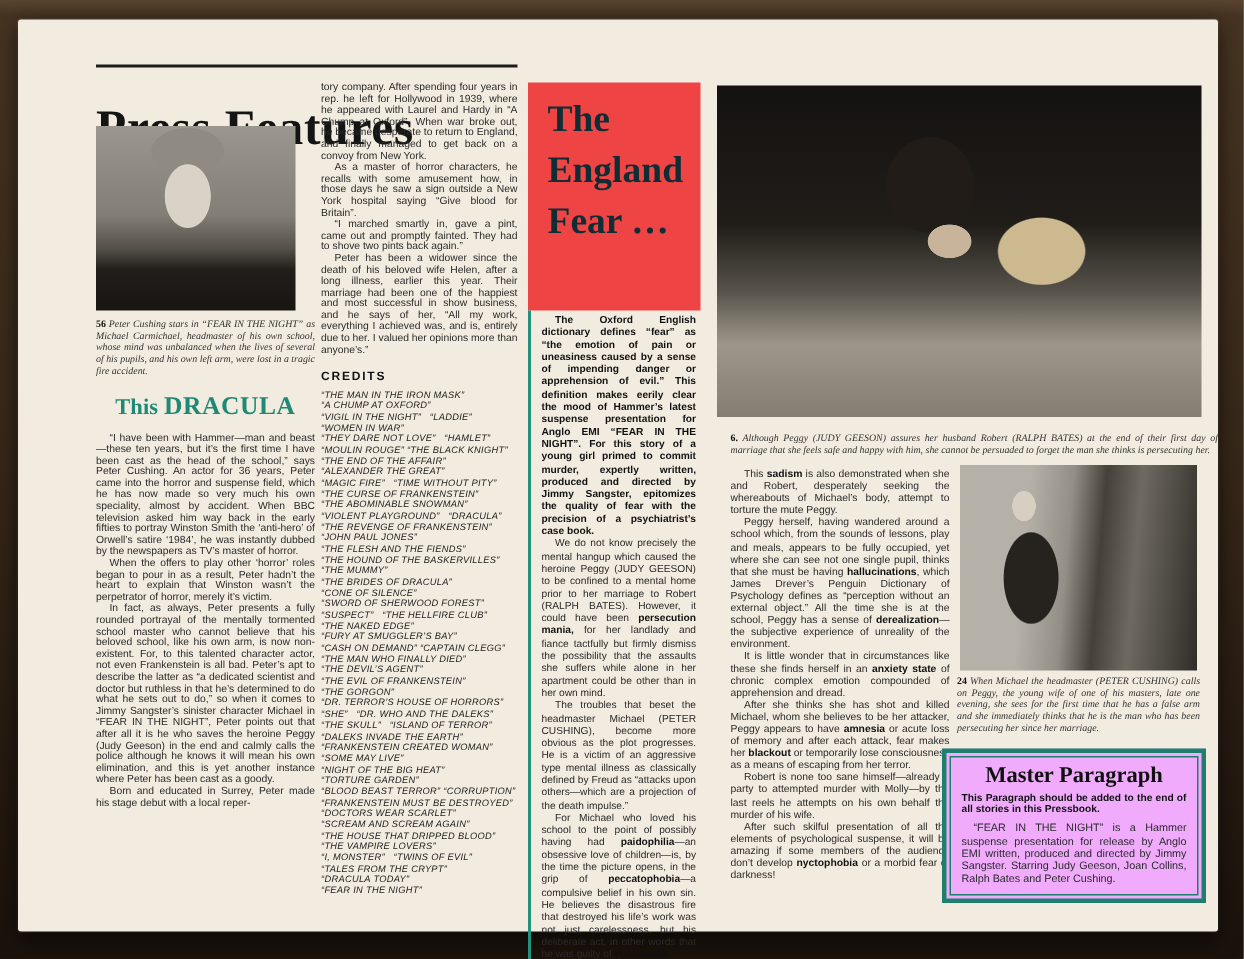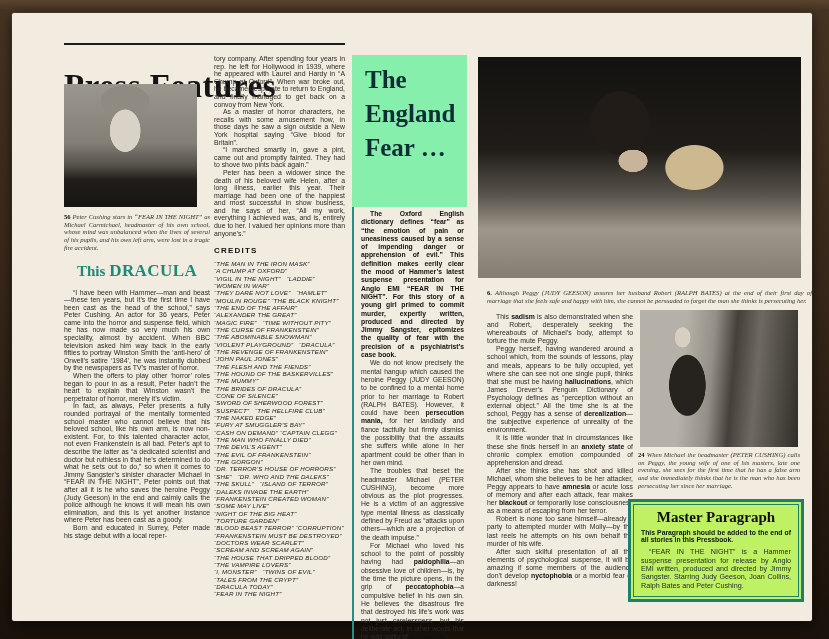--- a/index.html
+++ b/index.html
@@ -43,21 +43,21 @@
 
   
   .col2{left:202px;top:42px;width:131px;font-size:6.9px;line-height:7.6px;}
   .credits-heading{margin:10px 0 5px 0;font-weight:bold;font-size:8px;
        letter-spacing:1.2px;color:#111;}
   .credit{white-space:pre-wrap;font-style:italic;font-size:6.2px;line-height:7.35px;
        letter-spacing:.2px;color:#222;text-indent:0;}
 
   
   .col3{left:340px;top:42px;width:127px;}
-  .quality-box{width:102px;height:144px;background:#86efac;padding:8px 0 0 13px;}
+  .quality-box{width:102px;height:144px;background:#ef4444;padding:8px 0 0 13px;}
   .q-line{font-family:"Liberation Serif",serif;font-weight:bold;
        font-size:25px;line-height:34px;color:#0e2d35;text-indent:0;text-align:left;}
   .col3-body{border-left:2.5px solid #23917d;padding:3px 0 0 7px;width:103px;
        min-height:393px;font-size:6.8px;line-height:8.3px;}
   .col3-body .para:first-child{font-weight:bold;color:#111;}
 
   
   .photo-bed{left:466px;top:44px;width:323px;height:221px;
      background:
        radial-gradient(ellipse 52px 40px at 67% 50%,#cdb98f 0 55%,rgba(0,0,0,0) 57%),
@@ -70,21 +70,21 @@
   .col4{left:475px;top:300px;width:146px;font-size:6.9px;line-height:8.1px;}
 
   
   .col5{left:616px;top:297px;width:176px;}
   .photo-door{margin-left:12px;width:158px;height:137px;
      background:
        radial-gradient(ellipse 14px 18px at 27% 20%,#d6cfc2 0 55%,rgba(0,0,0,0) 57%),
        radial-gradient(ellipse 30px 50px at 30% 55%,#26231f 0 60%,rgba(0,0,0,0) 62%),
        linear-gradient(95deg,#b5b1a8 0 28%,#938f86 45%,#45413a 58%,#6e6a62 72%,#302d28 100%);}
   .caption-door{margin:4px 0 0 10px;width:162px;}
-  .master-box{margin-top:9px;border:3px solid #1e7f6d;padding:2px;background:#bef264;}
+  .master-box{margin-top:9px;border:3px solid #1e7f6d;padding:2px;background:#f0abfc;}
   .master-inner{border:1px solid #1e7f6d;padding:4px 7px 6px 7px;}
   .master-title{text-align:center;font-family:"Liberation Serif",serif;font-weight:bold;
        font-size:15px;color:#101010;margin-bottom:3px;}
   .master-note{font-weight:bold;font-size:6.8px;line-height:7.8px;color:#111;text-align:justify;}
   .master-body{margin-top:4px;font-size:7.2px;line-height:8.4px;text-align:justify;
        color:#2a2a2a;text-indent:8px;}
 </style>
 </head>
 <body>
 

